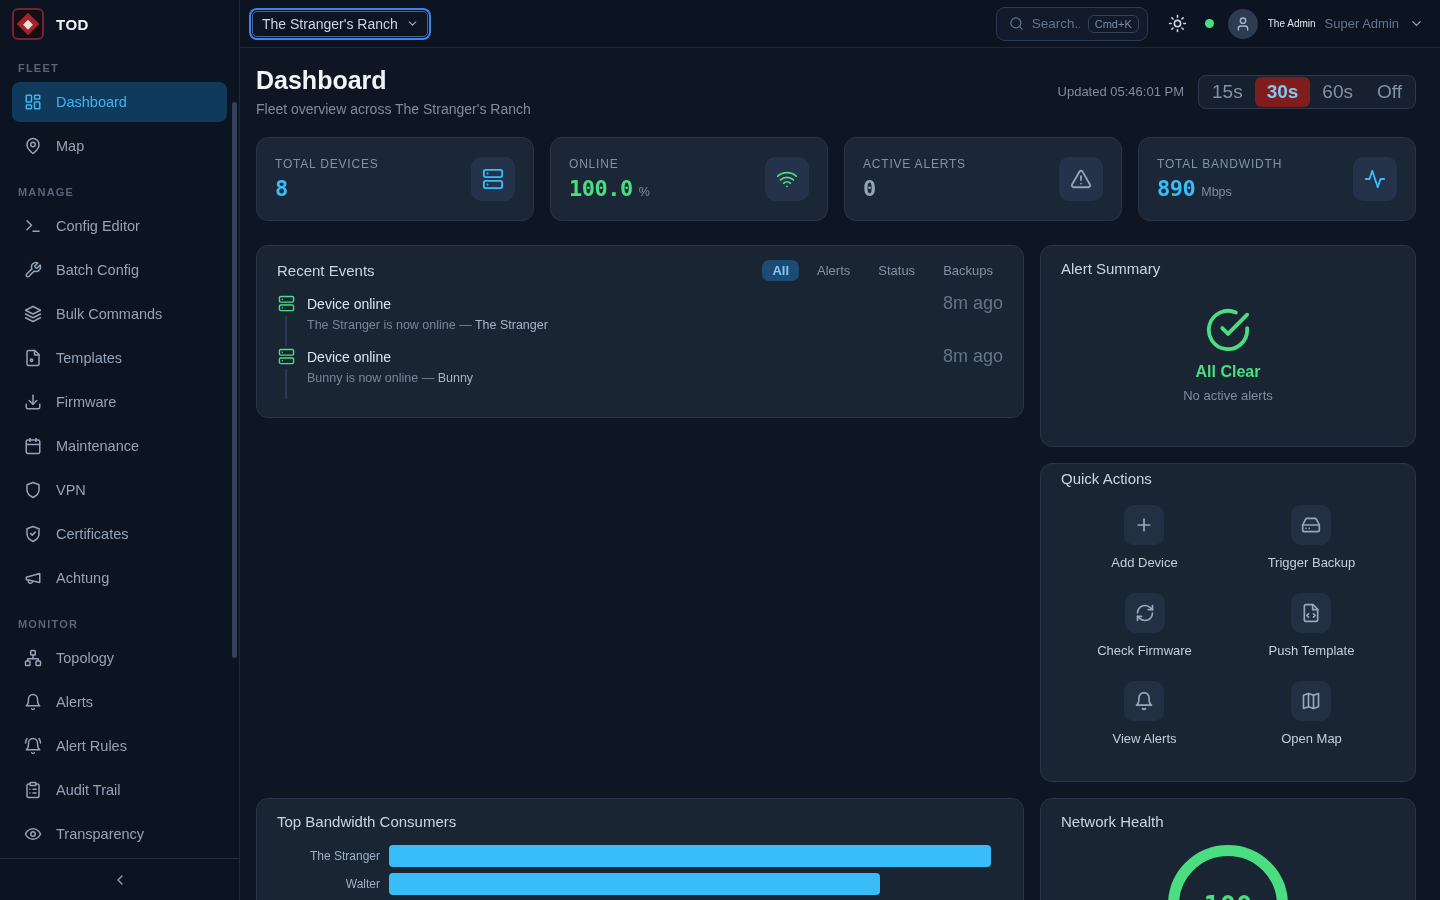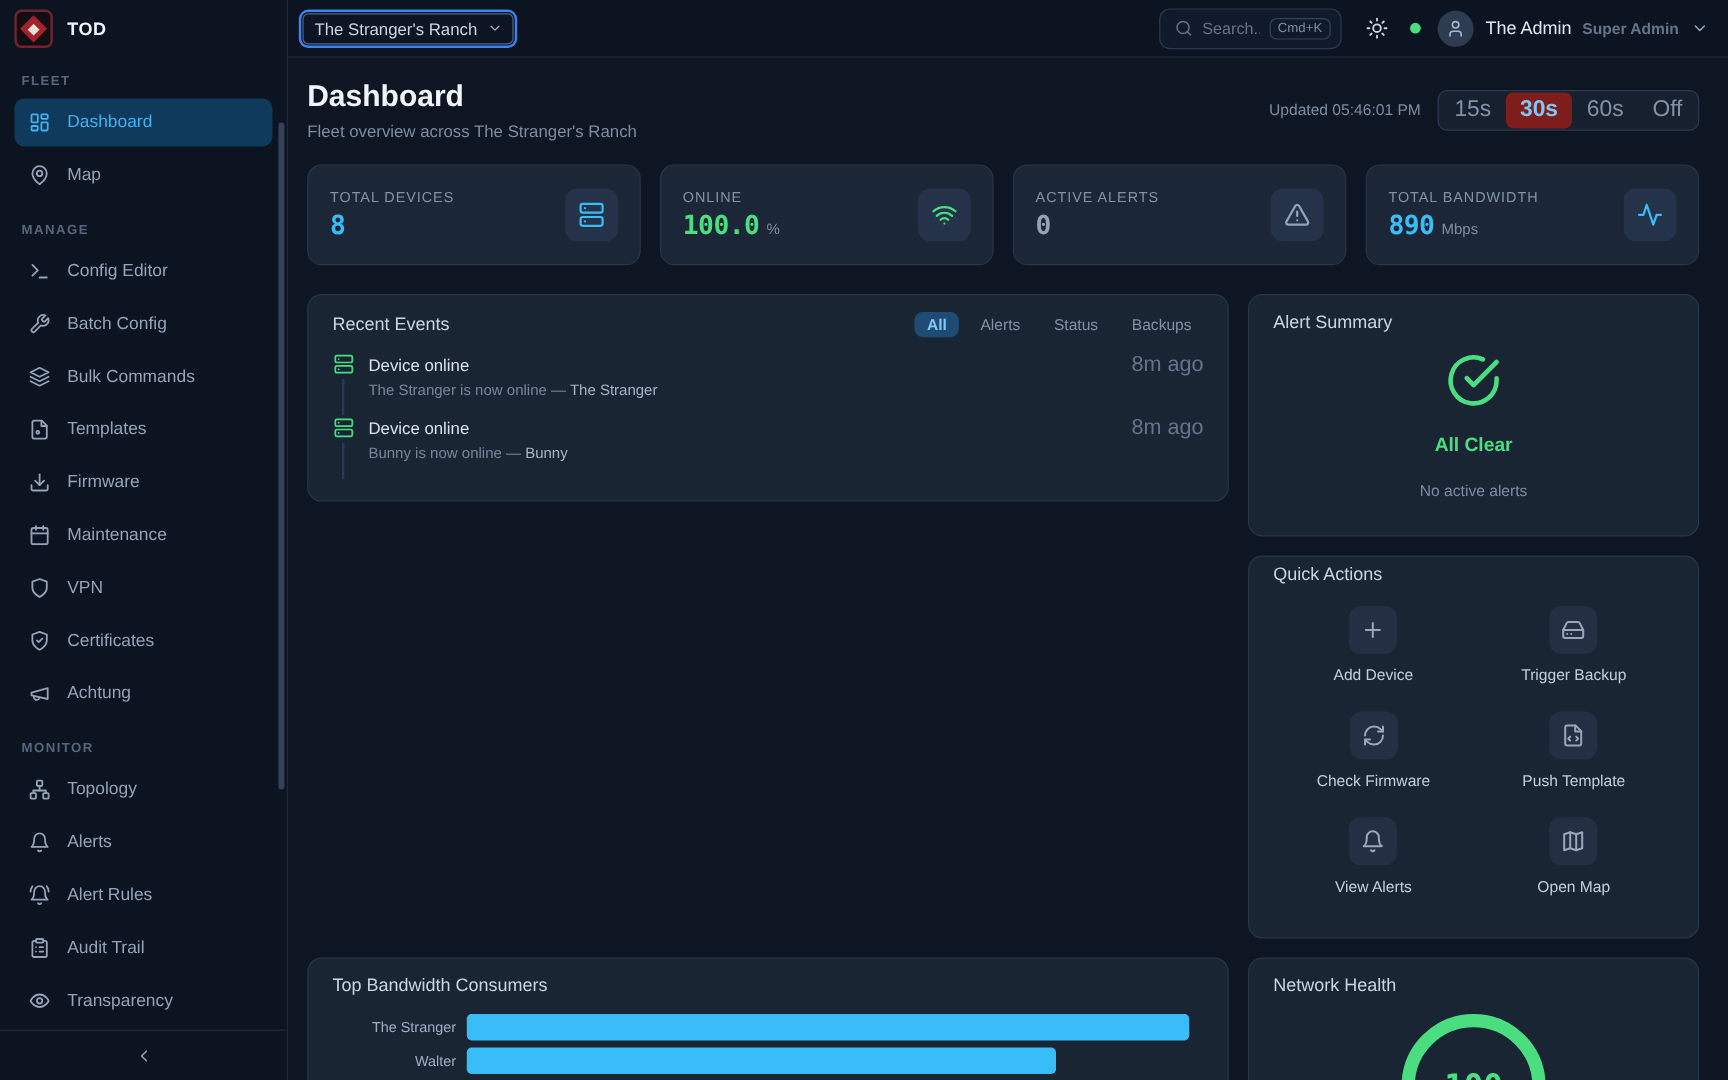--- a/index.html
+++ b/index.html
@@ -44,22 +44,22 @@
   .searchbox input { flex:1 1 auto; min-width:0; background:transparent; border:0; outline:0; color:#cbd5e1;
                      font-family:inherit; font-size:13.5px; }
   .searchbox input::placeholder { color:#64748b; }
   .kbd { font-size:11px; color:#7c8ba1; border:1px solid #33435a; border-radius:6px; padding:2px 6px; white-space:nowrap; }
   .theme-btn { margin-left:20px; color:#cbd5e1; width:20px; height:20px; cursor:pointer; }
   .theme-btn .ic { width:19px; height:19px; }
   .status-dot { width:9px; height:9px; border-radius:50%; background:#4ade80; margin-left:17px; }
   .avatar { width:30px; height:30px; border-radius:50%; background:#2e3c52; color:#aab6c6; margin-left:14px;
             display:flex; align-items:center; justify-content:center; }
   .avatar .ic { width:16px; height:16px; }
-  .user-name { margin-left:10px; font-size:15px; color:#e2e8f0; font-weight:500; }
-  .user-role { margin-left:9px; font-size:13px; color:#64748b;font-weight:bold; }
+  .user-name { margin-left:10px; font-size:10px; color:#e2e8f0; font-weight:500; }
+  .user-role { margin-left:9px; font-size:13px; color:#64748b; }
   .user-caret { margin-left:10px; width:15px; height:15px; color:#94a3b8; cursor:pointer; }
 
   
   .content { flex:1 1 auto; padding:18px 24px 0 16px; overflow:hidden; }
   .page-header { display:flex; align-items:center; }
   .page-title { font-size:25px; font-weight:700; color:#f1f5f9; }
   .page-subtitle { margin-top:6px; font-size:14px; color:#7d8ca0; }
   .ph-right { margin-left:auto; display:flex; align-items:center; gap:14px; }
   .updated { font-size:13px; color:#7d8ca0; }
   .seg-group { display:flex; align-items:center; border:1px solid #2b3a50; background:#16202f; border-radius:8px; padding:1px; }
@@ -93,21 +93,21 @@
   .ev-line { width:2px; flex:1 1 auto; background:#2a3950; margin-top:4px; }
   .ev-body { flex:1 1 auto; padding-bottom:14px; }
   .ev-top { display:flex; align-items:baseline; }
   .ev-title { font-size:14px; color:#dbe4ee; font-weight:500; }
   .ev-time { margin-left:auto; font-size:18px; color:#64748b; }
   .ev-desc { margin-top:4px; font-size:12.5px; color:#778699; }
   .ev-desc .dev { color:#a6b4c6; }
 
   .right-stack { display:flex; flex-direction:column; gap:16px; }
   .alert-card { height:202px; padding:14px 20px; display:flex; flex-direction:column; }
-  .alert-center { flex:1 1 auto; display:flex; flex-direction:column; align-items:center; justify-content:center;gap:13px; }
+  .alert-center { flex:1 1 auto; display:flex; flex-direction:column; align-items:center; justify-content:center; }
   .alert-center .ic { width:46px; height:46px; color:#4ade80; }
   .alert-status { margin-top:10px; font-size:16px; font-weight:600; color:#4ade80; }
   .alert-sub { margin-top:7px; font-size:13px; color:#7d8ca0; }
 
   .qa-card { height:319px; padding:6px 20px; }
   .qa-grid { margin-top:18px; display:grid; grid-template-columns:1fr 1fr; row-gap:23px; justify-items:center; }
   .qa-btn { display:flex; flex-direction:column; align-items:center; cursor:pointer; }
   .qa-icon { width:40px; height:40px; border-radius:10px; background:#232f43; color:#9aa7ba;
              display:flex; align-items:center; justify-content:center; }
   .qa-icon .ic { width:20px; height:20px; }

